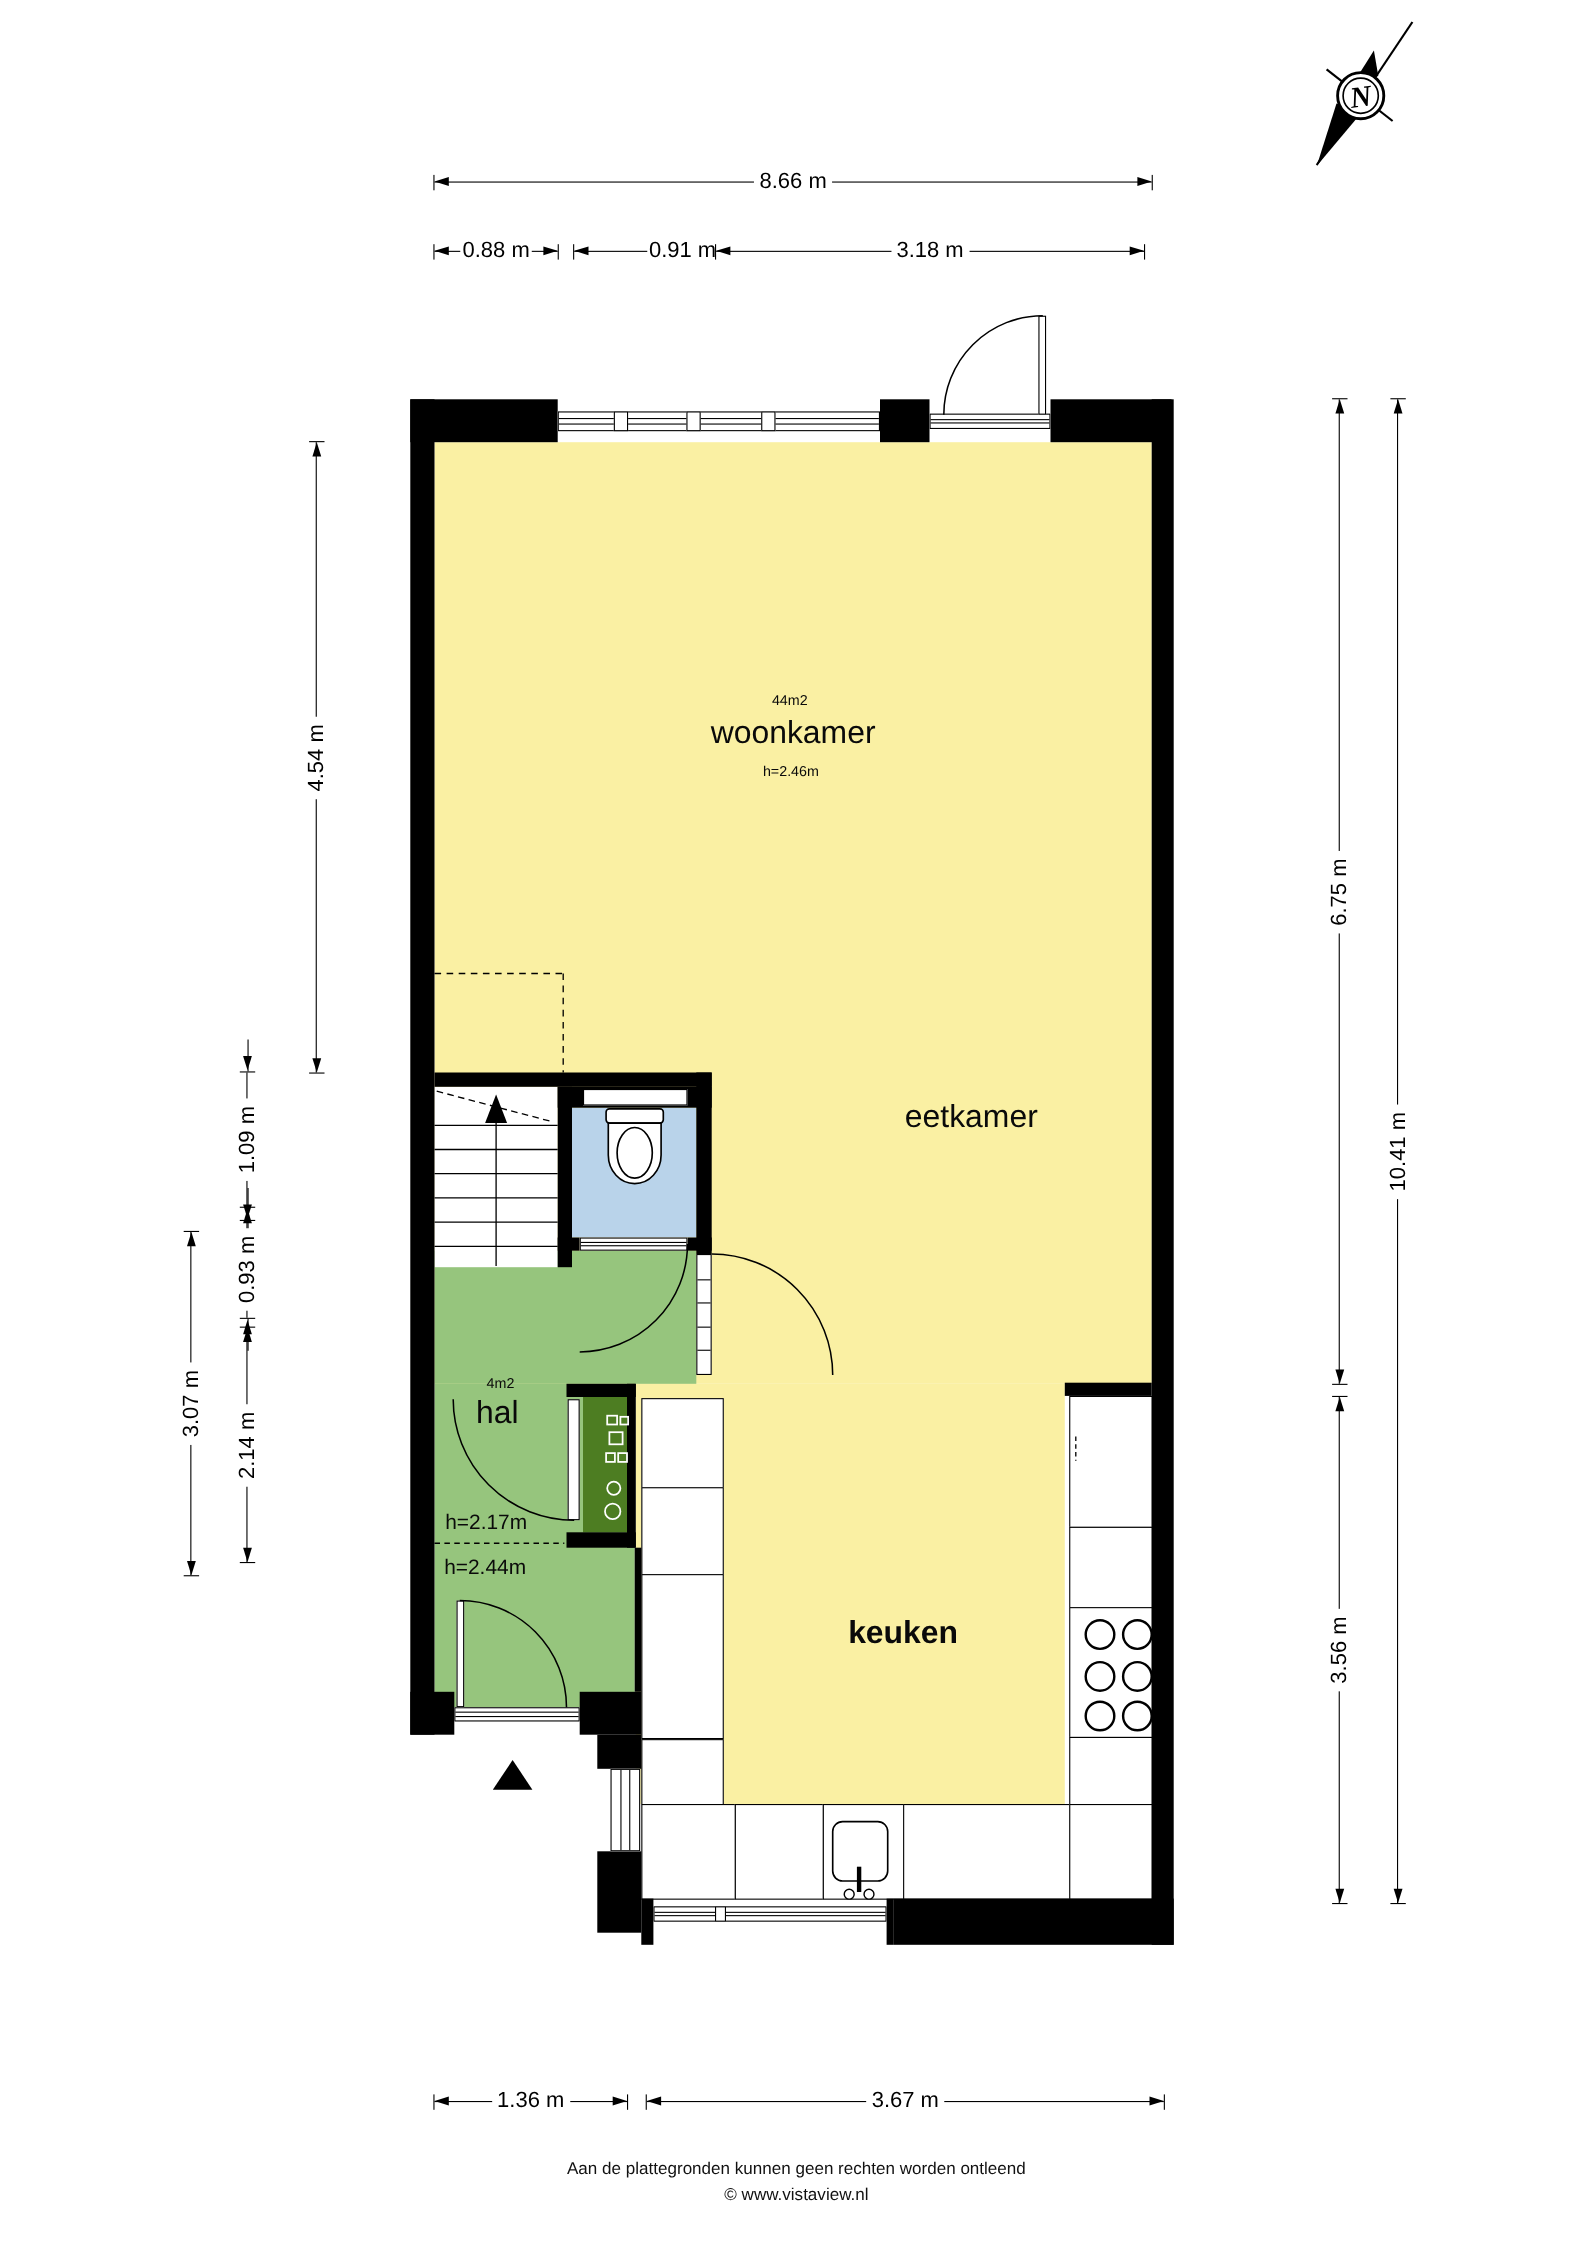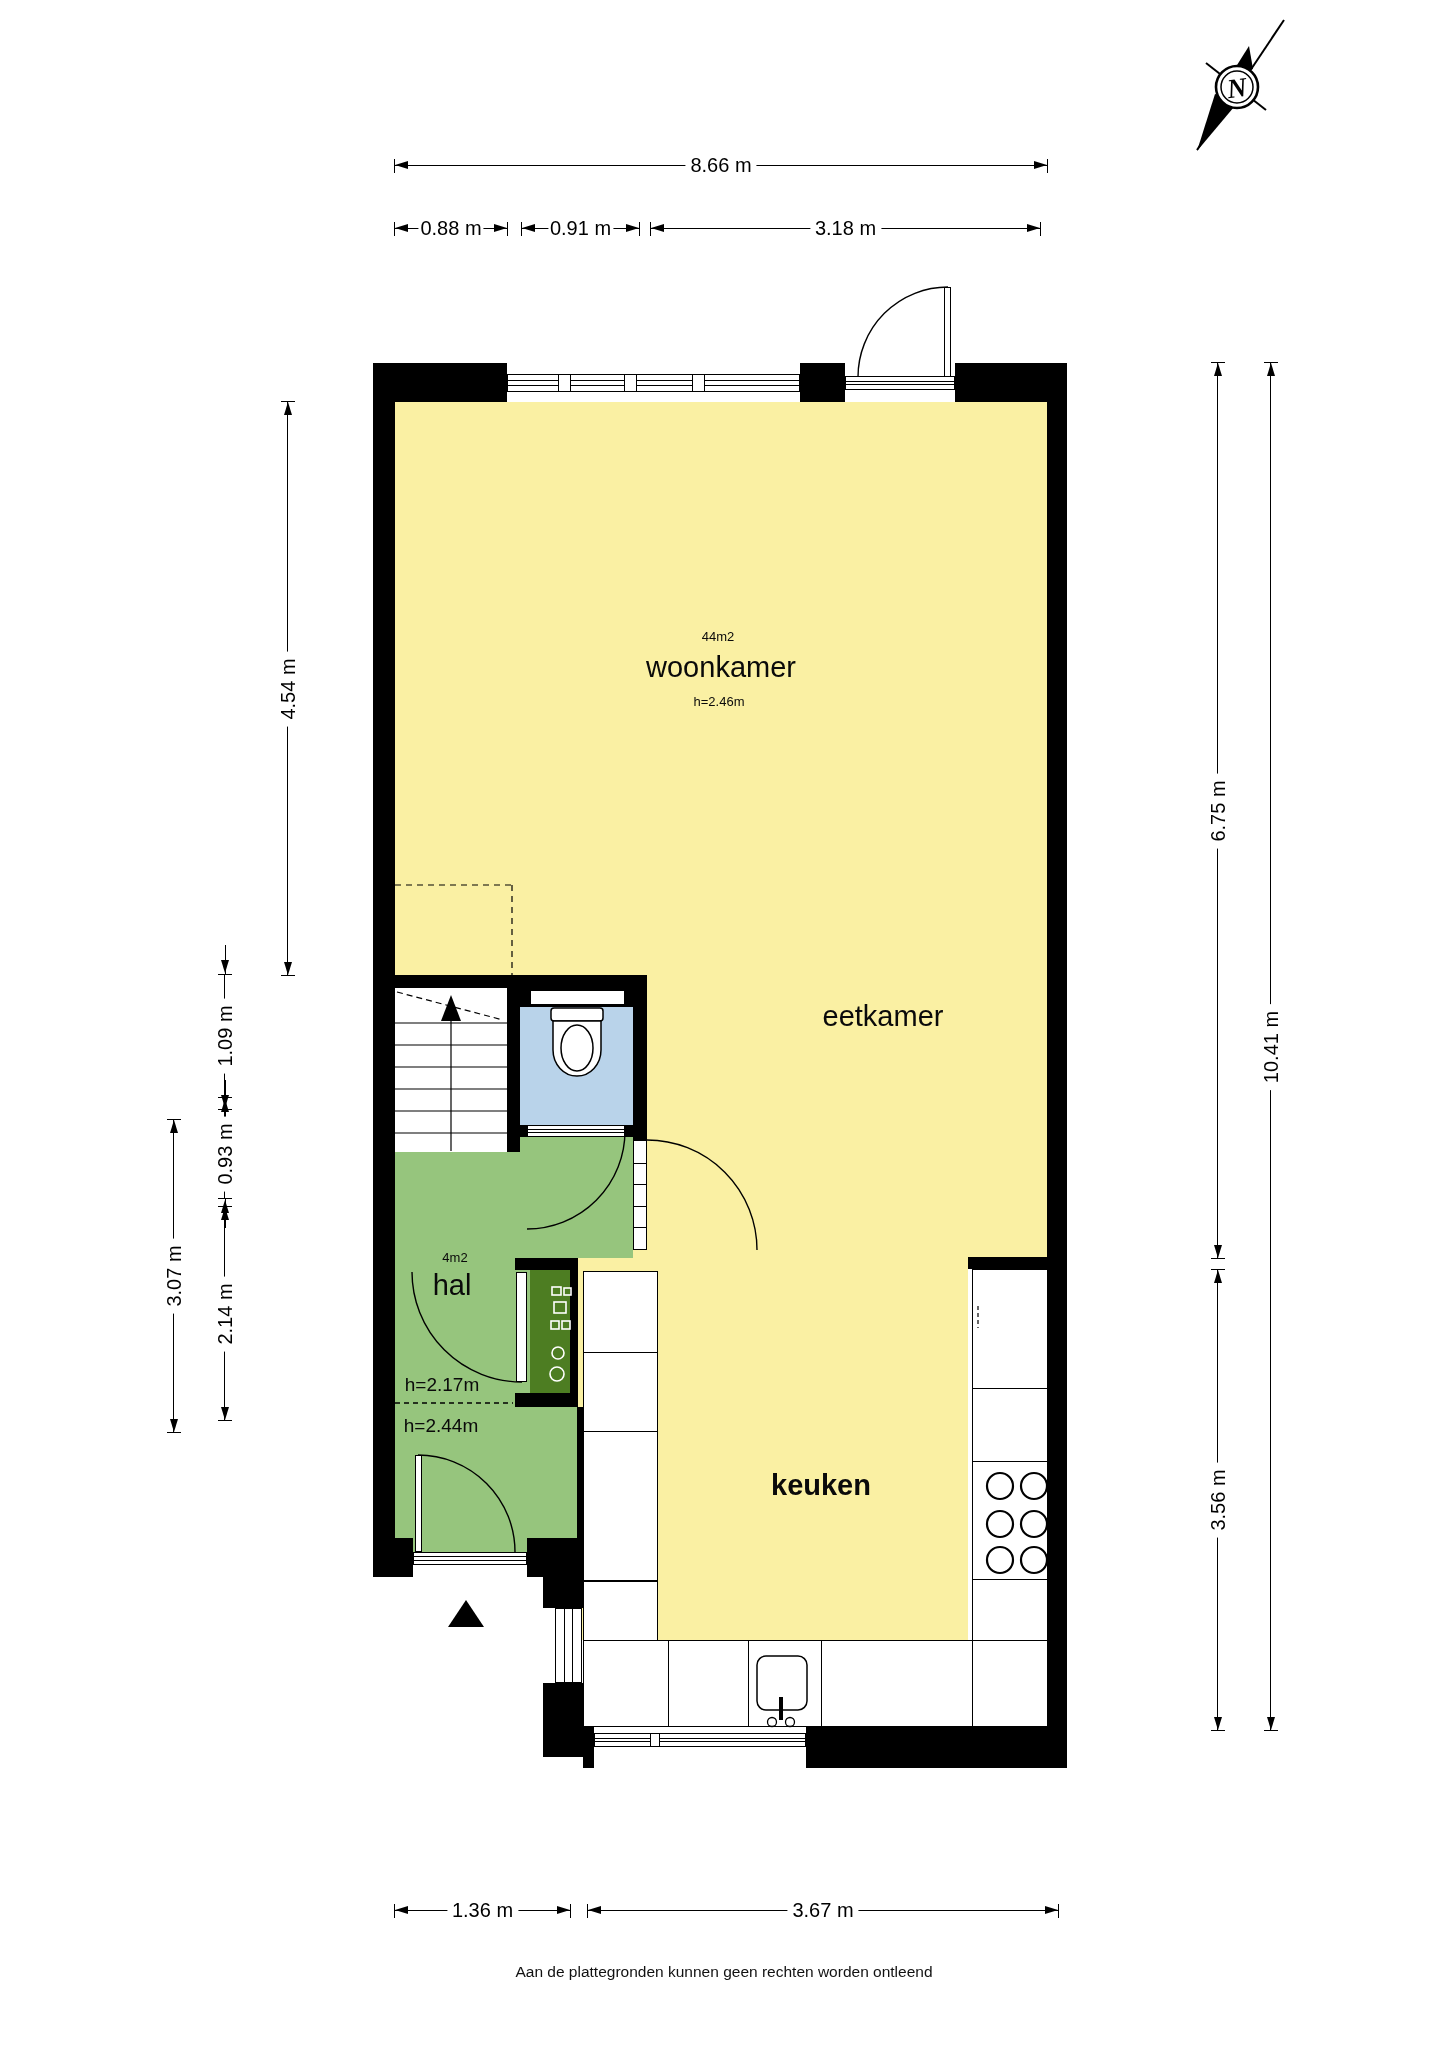--- a/index.html
+++ b/index.html
@@ -231,21 +231,21 @@
       <i class="bar r"></i>
       <i class="ah l"></i>
       <i class="ah r"></i>
     <span class="dlab" style="padding:0 2px;">0.88 m</span>
   </div>
   <div class="dimh" style="left:522px;top:228px;width:117px;">
     <i class="bar l"></i>
       <i class="bar r"></i>
       <i class="ah l"></i>
       <i class="ah r"></i>
-    <span class="dlab" style="padding:0 2px;">0.91 m</span>
+    <span class="dlab" style="padding:0 2px;margin-left:40px;">0.91 m</span>
   </div>
   <div class="dimh" style="left:651px;top:228px;width:389px;">
     <i class="bar l"></i>
       <i class="bar r"></i>
       <i class="ah l"></i>
       <i class="ah r"></i>
     <span class="dlab">3.18 m</span>
   </div>
 
   <div class="dimv" style="left:287px;top:402px;height:573px;">
@@ -316,15 +316,16 @@
   <div class="dimh" style="left:588px;top:1910px;width:470px;">
     <i class="bar l"></i>
       <i class="bar r"></i>
       <i class="ah l"></i>
       <i class="ah r"></i>
     <span class="dlab">3.67 m</span>
   </div>
 
   <div id="footer">
     <div>Aan de plattegronden kunnen geen rechten worden ontleend</div>
+    <div>© www.vistaview.nl</div>
   </div>
 
 </div>
 
 </body></html>

